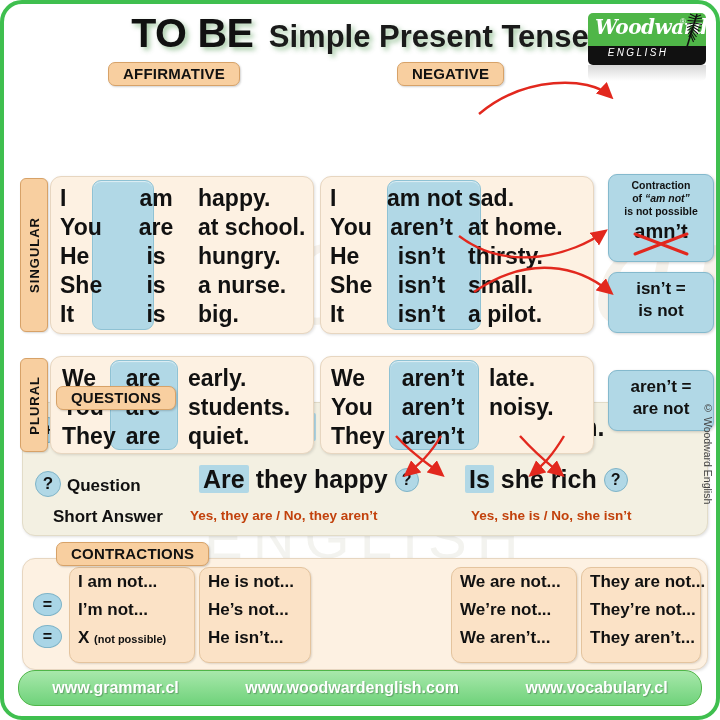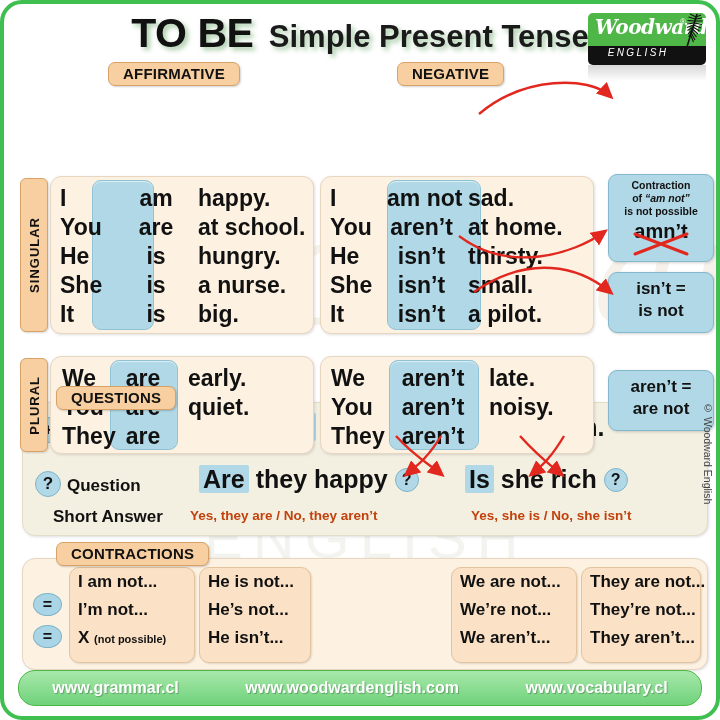--- a/index.html
+++ b/index.html
@@ -290,20 +290,21 @@
         <div class="ln">You</div>
         <div class="ln">They</div>
       </div>
       <div style="width:66px;">
         <div class="ln ctr">are</div>
         <div class="ln ctr">are</div>
         <div class="ln ctr">are</div>
       </div>
       <div class="col-comp">
         <div class="ln">early.</div>
+        <div class="ln">students.</div>
         <div class="ln">quiet.</div>
       </div>
     </div>
 
     <div class="card" style="left:316px;top:270px;width:272px;height:96px;"></div>
     <div class="col-verb" style="position:absolute;left:385px;top:274px;width:88px;height:88px;z-index:3;"></div>
     <div class="conj" style="left:327px;top:278px;z-index:4;">
       <div style="width:58px;">
         <div class="ln">We</div>
         <div class="ln">You</div>

